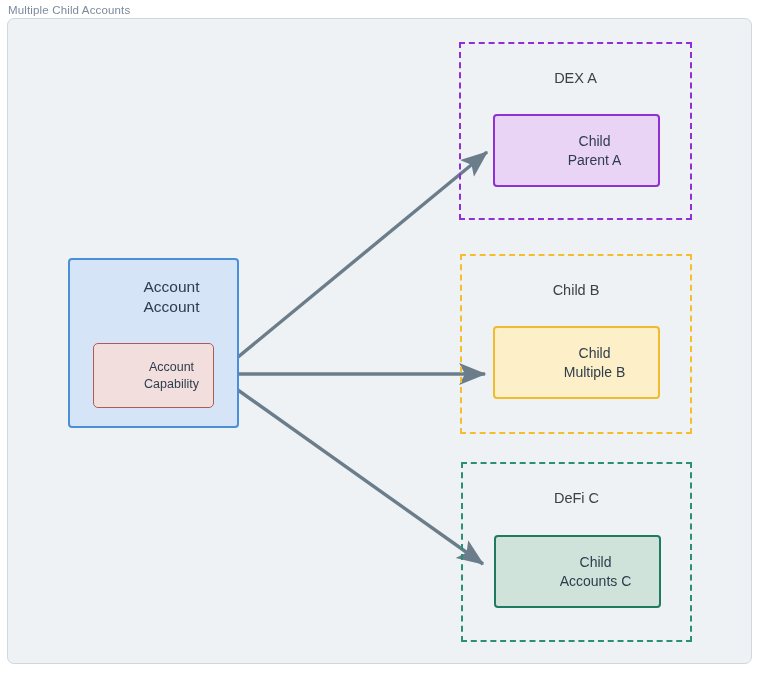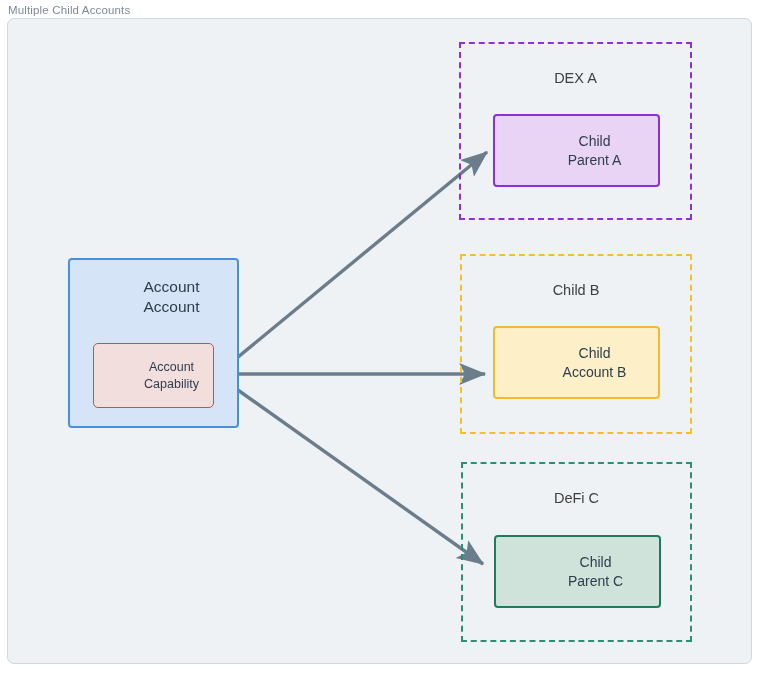--- a/index.html
+++ b/index.html
@@ -193,24 +193,24 @@
   <div class="node child-a">
     <span>Child</span>
     <span>Parent A</span>
   </div>
 
   <div class="app-container container-defi">
     <div class="app-title">Child B</div>
   </div>
   <div class="node child-b">
     <span>Child</span>
-    <span>Account B</span>
+    <span>Multiple B</span>
   </div>
 
   <div class="app-container container-game">
     <div class="app-title">DeFi C</div>
   </div>
   <div class="node child-c">
     <span>Child</span>
-    <span>Parent C</span>
+    <span>Accounts C</span>
   </div>
 
 </div>
 
 </body></html>

